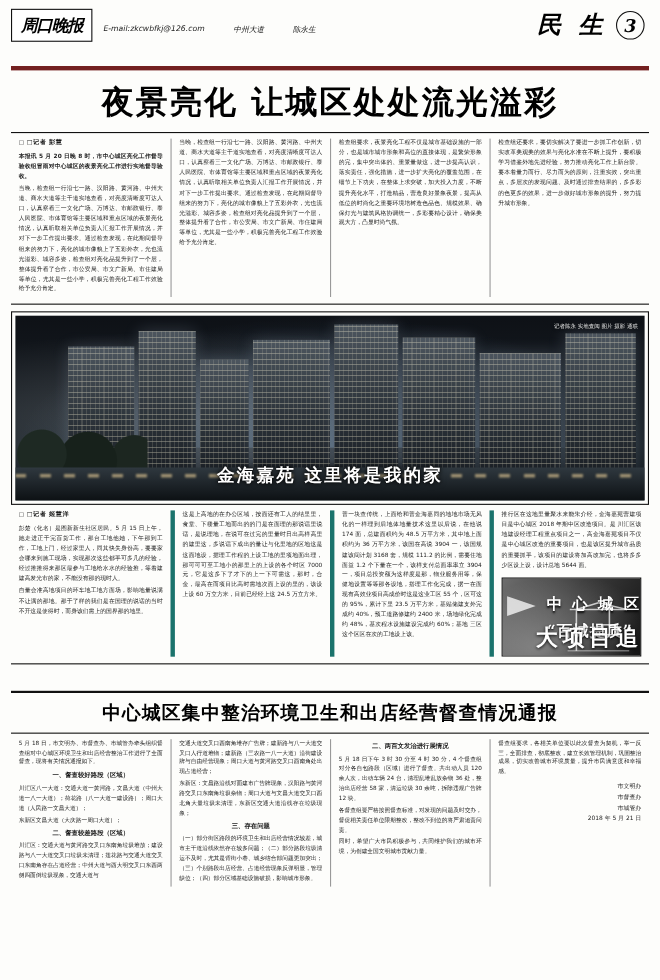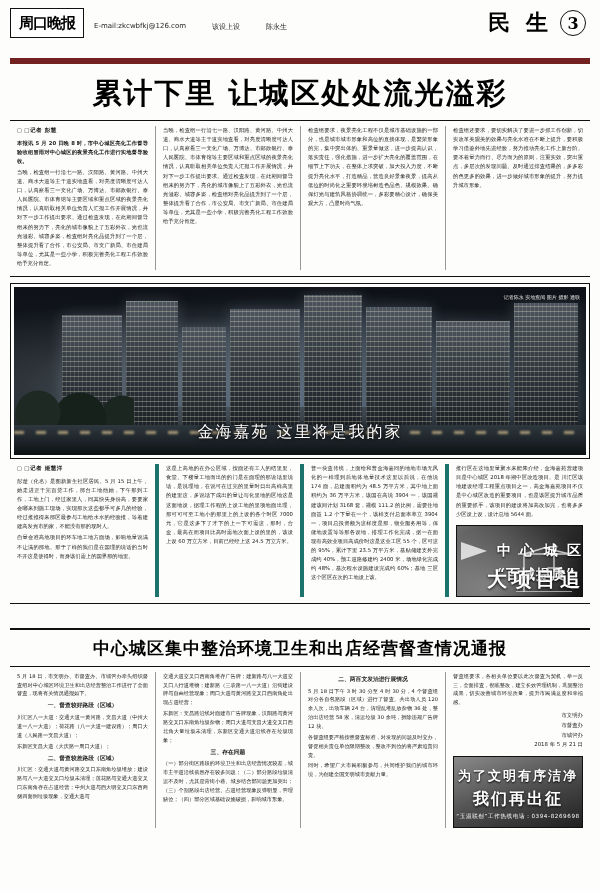--- a/index.html
+++ b/index.html
@@ -14,23 +14,24 @@
     width: 600px; height: 891px;
     background: #fdfdfb;
     padding: 8px 10px;
     filter: grayscale(0.15);
   }
 
   
   .masthead {
     display: flex;
     align-items: flex-start;
-    border-bottom: 6px solid #7f1d1d;
+    border-bottom: 4px solid #7f1d1d;
     padding-bottom: 4px;
     height: 56px;
+    font-style: italic;
   }
   .logo-box {
     width: 74px; height: 30px;
     border: 1.5px solid #111;
     display: flex; align-items: center; justify-content: center;
     font-size: 15px; font-weight: bold; letter-spacing: -1px;
     font-family: "DejaVu Serif", serif;
     background: #fff;
   }
   .mast-mid {
@@ -157,21 +158,21 @@
   .trees {
     position: absolute; bottom: 24px; left: 0; width: 120px; height: 60px;
     background: radial-gradient(circle at 20% 70%, #1d2a22 22px, transparent 23px),
                 radial-gradient(circle at 55% 80%, #16211b 26px, transparent 27px),
                 radial-gradient(circle at 90% 75%, #1b261f 20px, transparent 21px);
   }
   .photo-caption-badge {
     position: absolute;
     left: 50%; transform: translateX(-50%);
     bottom: 12px;
-    font-size: 16px; font-weight: normal;
+    font-size: 16px; font-weight: bold;
     font-family: "DejaVu Serif", serif;
     color: #fff;
     letter-spacing: 2px;
     text-shadow: 0 0 6px #000, 0 0 2px #000;
   }
   .photo-credit {
     position: absolute;
     right: 6px; top: 6px;
     font-size: 5px; color: #e8e8e8;
     line-height: 1.6;
@@ -321,32 +322,32 @@
 </head>
 <body>
 
 <div class="page">
 
   <div class="masthead">
     <div class="logo-box">周口晚报</div>
     <div class="mast-mid">
       <div class="mast-line2">
         <span>E-mail:zkcwbfkj@126.com</span>
-        <span>该设上设</span>
+        <span>中州大道</span>
         <span>陈永生</span>
       </div>
     </div>
     <div class="mast-right">
       <div class="mast-section">民 生</div>
       <div class="mast-num">3</div>
     </div>
   </div>
 
   <div class="headline-wrap">
-    <div class="headline">累计下里  让城区处处流光溢彩</div>
+    <div class="headline">夜景亮化  让城区处处流光溢彩</div>
   </div>
 
   <div class="top-cols">
     <div class="col col-1">
       <div class="byline">□记者 彭慧</div>
       <p class="lead">本报讯 5 月 20 日晚 8 时，市中心城区亮化工作督导验收组冒雨对中心城区的夜景亮化工作进行实地督导验收。</p>
       <p>当晚，检查组一行沿七一路、汉阳路、黄河路、中州大道、商水大道等主干道实地查看，对亮度清晰度可达人口，认真察看三一文化广场、万博达、市邮政银行、泰人民医院、市体育馆等主要区域和重点区域的夜景亮化情况，认真听取相关单位负责人汇报工作开展情况，并对下一步工作提出要求。通过检查发现，在此期间督导组来的努力下，亮化的城市像貌上了五彩外衣，光也流光溢彩、城容多姿，检查组对亮化品提升到了一个层，整体提升看了合作，市公安局、市文广新局、市住建局等单位，尤其是一些小学，积极完善亮化工程工作效验给予充分肯定。</p>
     </div>
     <div class="col col-2">
       <p>当晚，检查组一行沿七一路、汉阳路、黄河路、中州大道、商水大道等主干道实地查看，对亮度清晰度可达人口，认真察看三一文化广场、万博达、市邮政银行、泰人民医院、市体育馆等主要区域和重点区域的夜景亮化情况，认真听取相关单位负责人汇报工作开展情况，并对下一步工作提出要求。通过检查发现，在此期间督导组来的努力下，亮化的城市像貌上了五彩外衣，光也流光溢彩、城容多姿，检查组对亮化品提升到了一个层，整体提升看了合作，市公安局、市文广新局、市住建局等单位，尤其是一些小学，积极完善亮化工程工作效验给予充分肯定。</p>
@@ -440,21 +441,16 @@
       <p>同时，希望广大市民积极参与，共同维护我们的城市环境，为创建全国文明城市贡献力量。</p>
     </div>
     <div class="bot-col b4">
       <p>督查组要求，各相关单位要以此次督查为契机，举一反三，全面排查，彻底整改，建立长效管理机制，巩固整治成果，切实改善城市环境质量，提升市民满意度和幸福感。</p>
       <div class="signoff">
         <div>市文明办</div>
         <div>市督查办</div>
         <div>市城管办</div>
         <div>2018 年 5 月 21 日</div>
       </div>
-      <div class="ad">
-        <div class="ad-l1">为了文明有序洁净</div>
-        <div class="ad-l2">我们再出征</div>
-        <div class="ad-l3">“玉温联创”工作热线电话：0394-8269698</div>
-      </div>
     </div>
   </div>
 
 </div>
 
 </body></html>

